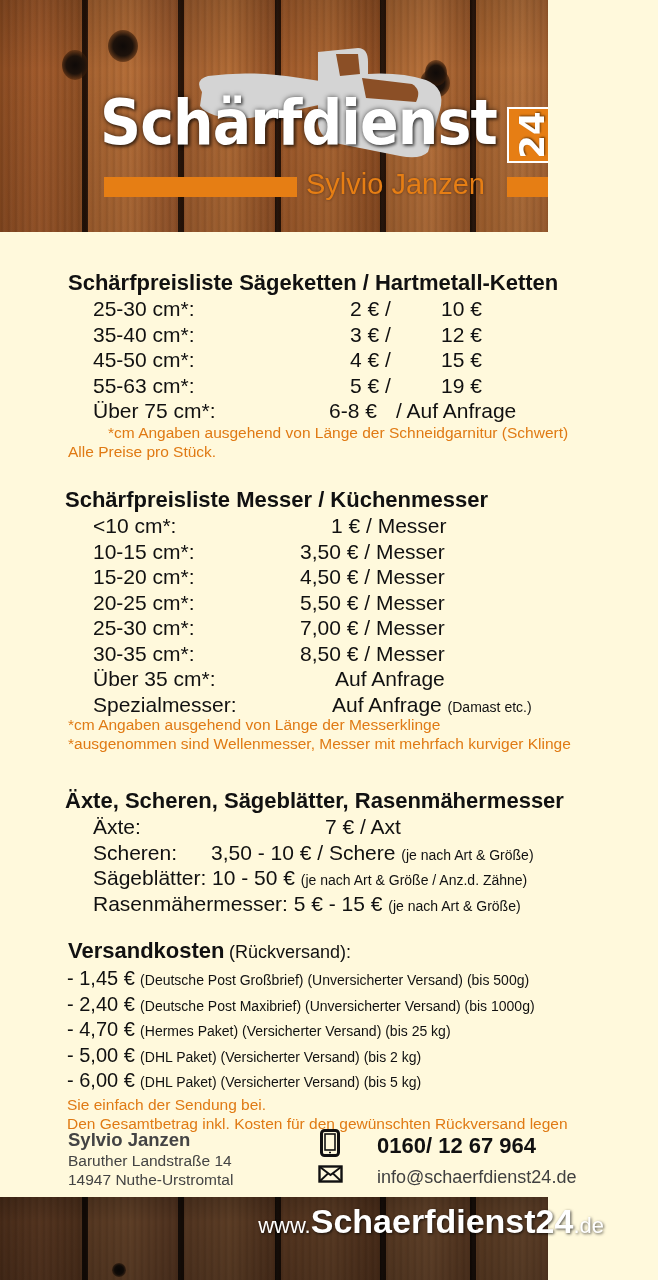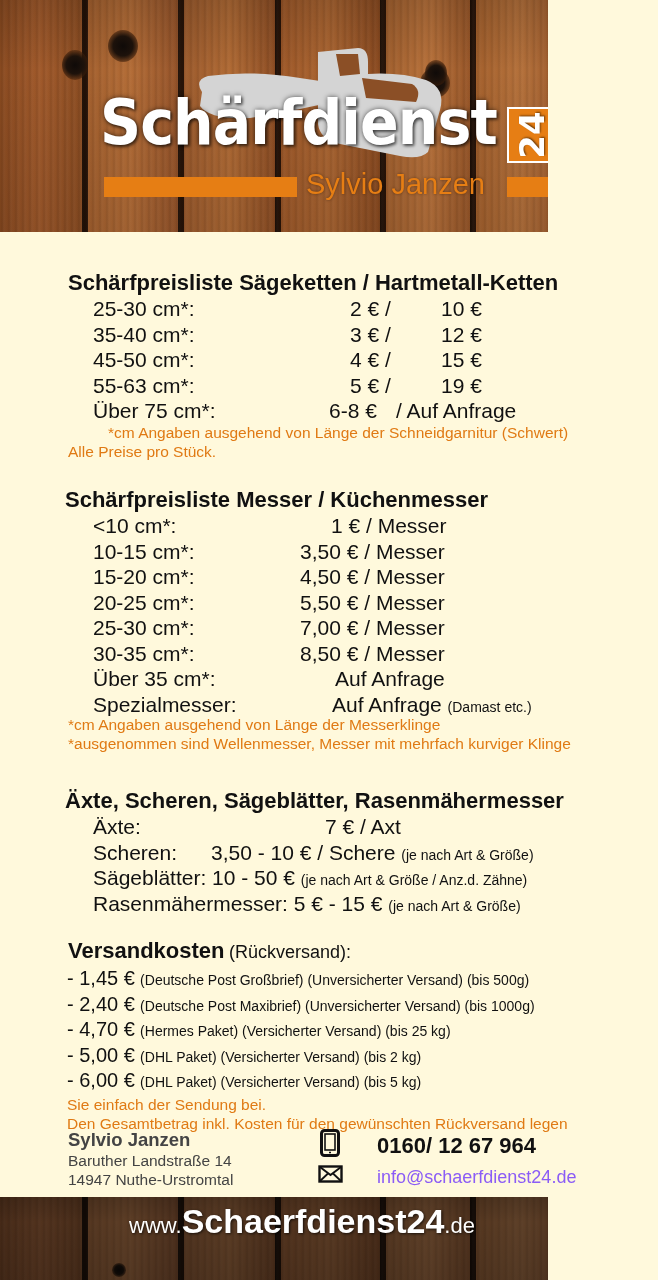--- a/index.html
+++ b/index.html
@@ -80,23 +80,23 @@
   .row { position: relative; height: 25.5px; font-size: 21px; line-height: 25px; white-space: nowrap; }
   .row .lbl { position: absolute; left: 93px; }
   .note { color: #e07a14; font-size: 15.5px; line-height: 19px; white-space: nowrap; }
   .small { font-size: 14px; }
   .ship { font-size: 19px; line-height: 23.5px; white-space: nowrap; }
   .ship .amt { font-size: 20px; }
   .ship .det { font-size: 14px; }
   .contact-name { font-weight: bold; font-size: 18.5px; color: #444; line-height: 22px; }
   .contact-addr { font-size: 15.5px; color: #444; line-height: 19px; }
   .phone { font-weight: bold; font-size: 22px; color: #111; }
-  .email { font-size: 18px; color: #8b5cf6; }
+  .email { font-size: 18px; color: #404040; }
   .url {
-    position: absolute; left: 0; width: 604px; top: 1202px; text-align: center;
+    position: absolute; left: 0; width: 604px; top: 1202px; text-align: right;
     color: #fff; white-space: nowrap; text-shadow: 1px 1px 3px rgba(0,0,0,0.7);
   }
   .url .a { font-size: 22px; }
   .url .b { font-size: 34px; font-weight: bold; }
 </style>
 </head>
 <body>
 
 <div class="wood" style="top:0;height:232px;">
   <div class="shade"></div>

